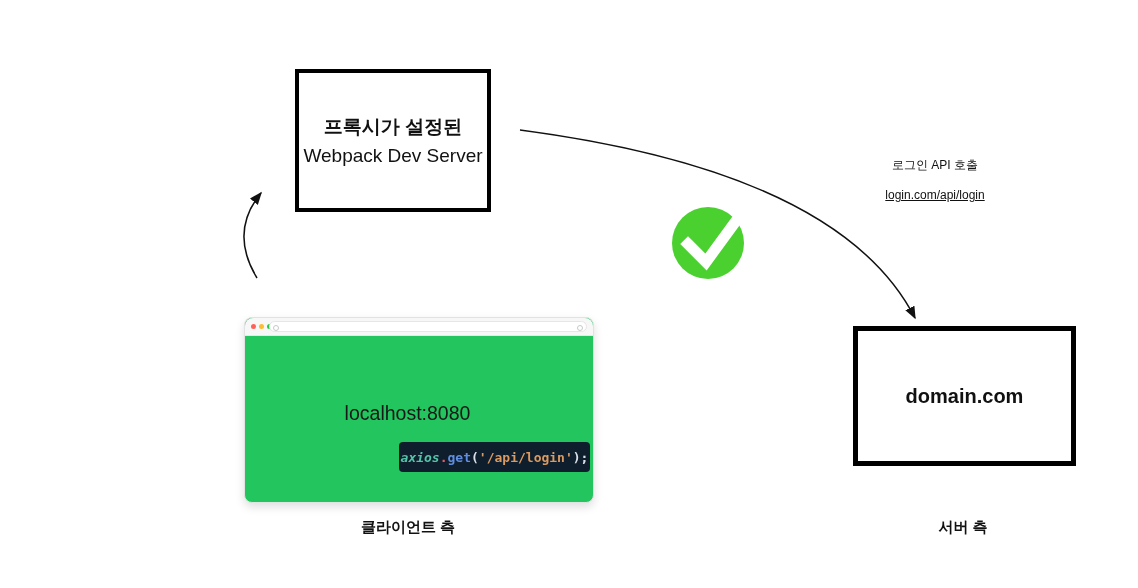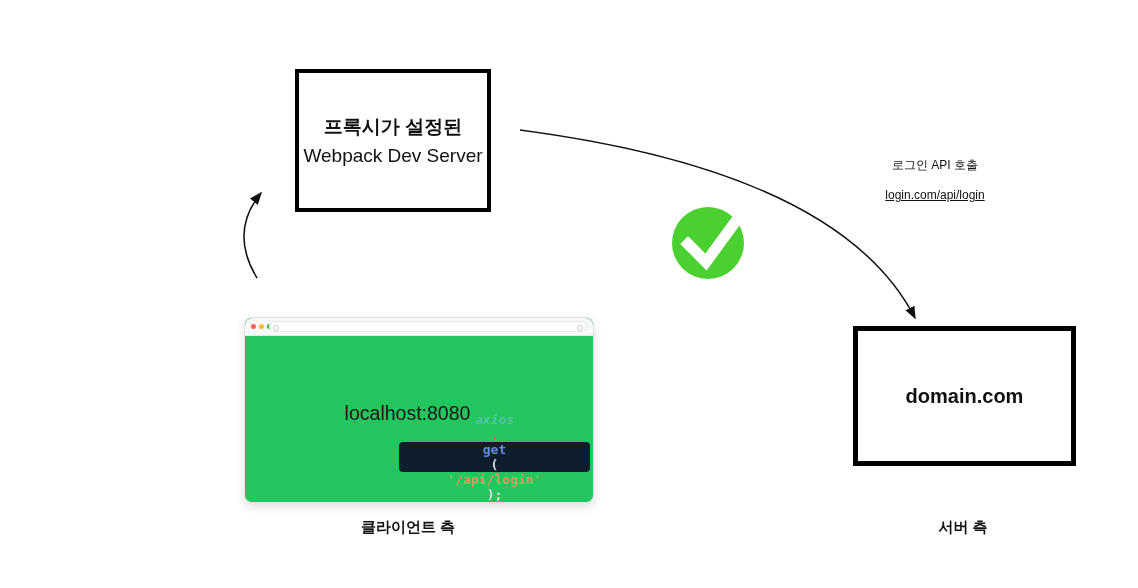--- a/index.html
+++ b/index.html
@@ -77,21 +77,20 @@
   }
   .code-chip {
     position: absolute; left: 154px; top: 124px;
     width: 191px; height: 30px;
     border-radius: 4px;
     display: flex; align-items: center; justify-content: center;
     font-family: "DejaVu Sans Mono", "Liberation Mono", monospace;
     font-size: 13px; font-weight: 700;
     white-space: pre;
     box-sizing: border-box;
-    flex-direction: column;
   }
 
   .check-wrap { position: absolute; left: 668px; top: 203px; width: 80px; height: 80px; }
 </style>
 </head>
 <body>
 
 <div class="canvas">
 
   <svg class="arrows" viewBox="0 0 1138 588" xmlns="http://www.w3.org/2000/svg">

